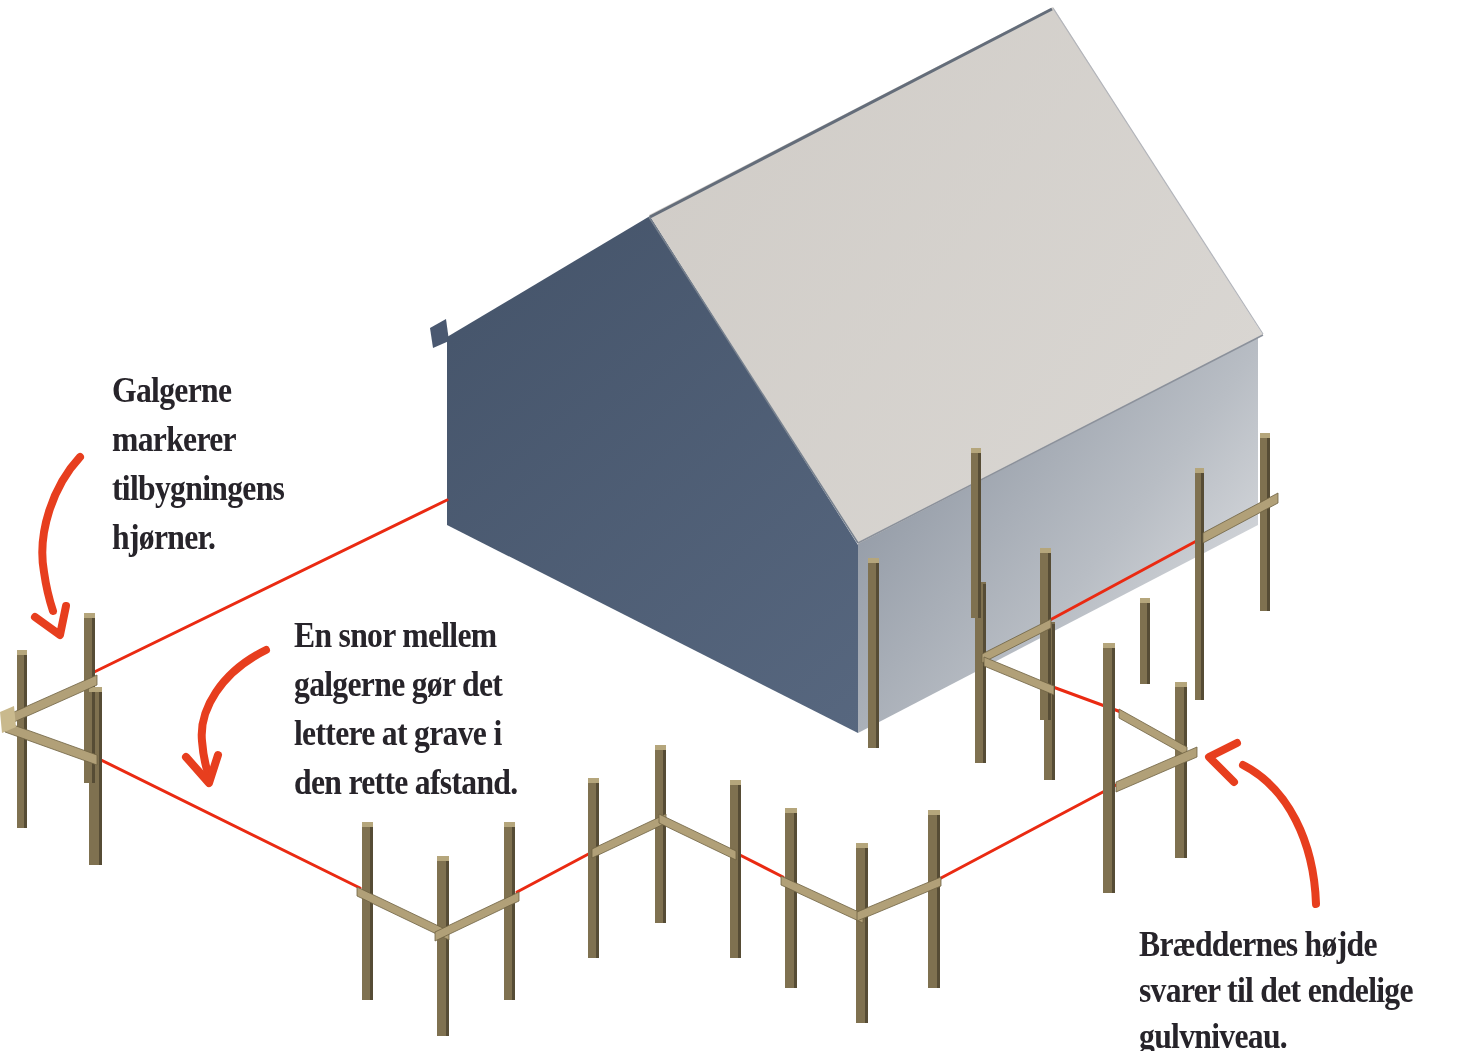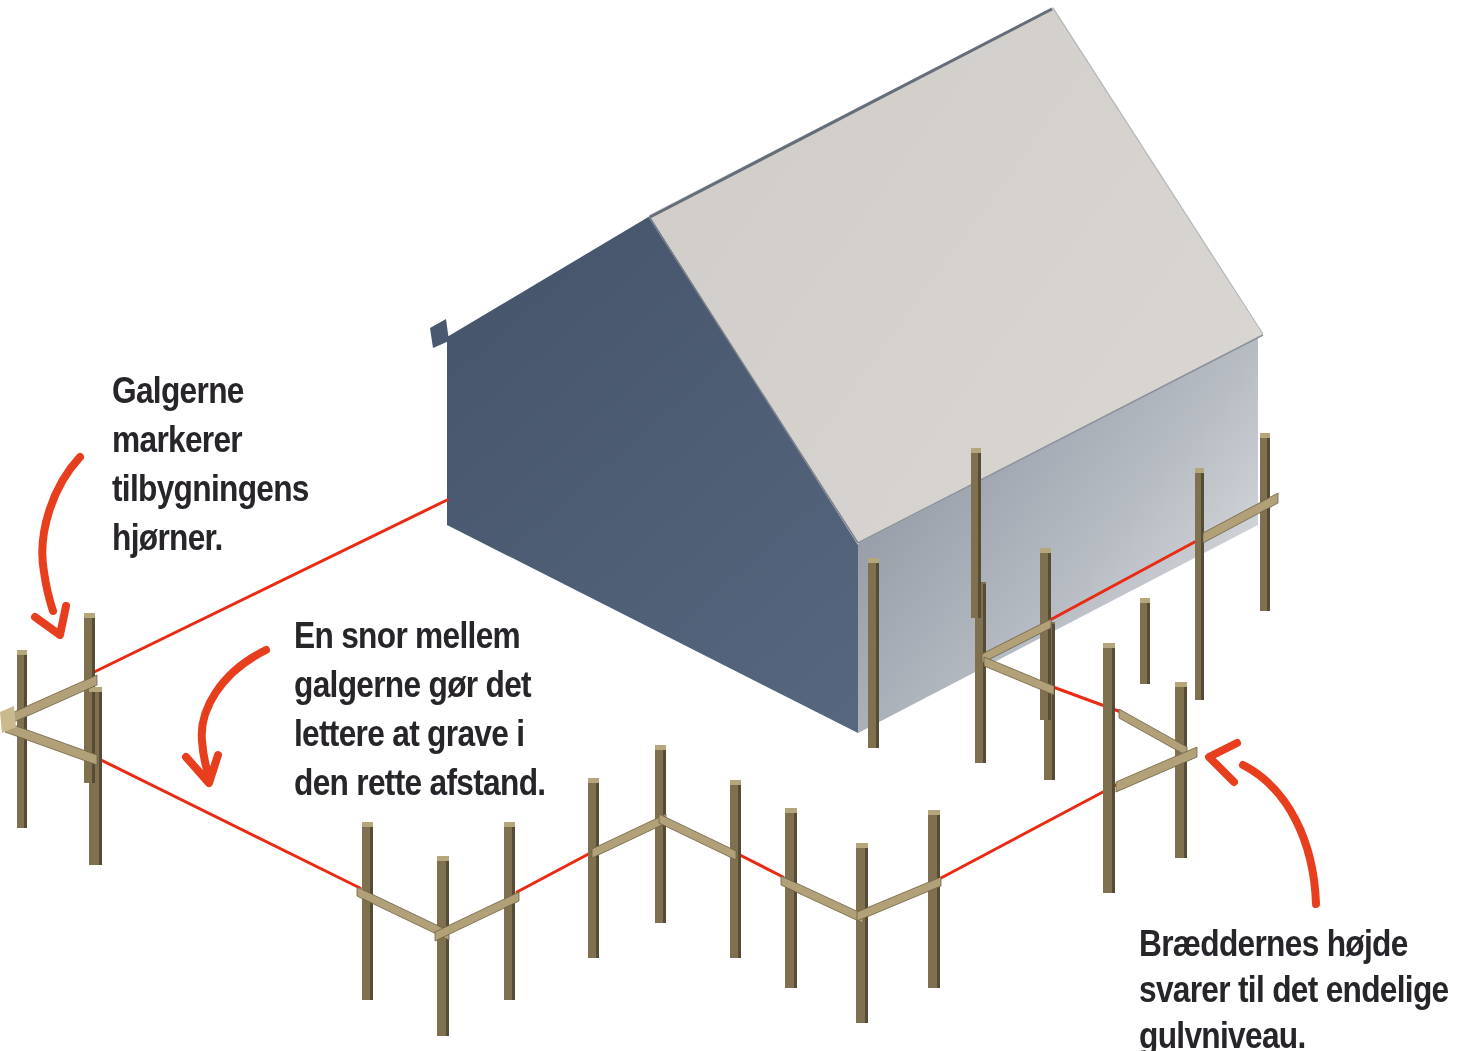--- a/index.html
+++ b/index.html
@@ -2,21 +2,21 @@
 <html><head>
 <meta charset="utf-8">
 <style>
   html, body { margin: 0; padding: 0; background: #ffffff; }
   .stage {
     position: relative;
     width: 1481px;
     height: 1051px;
     background: #ffffff;
     overflow: hidden;
-    font-family: Liberation Sans, sans-serif;
+    font-family: Liberation Serif, serif;
   }
   .scene-svg { position: absolute; left: 0; top: 0; }
   .annotation {
     position: absolute;
     color: #27242a;
     font-weight: 700;
     font-size: 36px;
     line-height: 49px;
     letter-spacing: -0.8px;
     transform: scaleX(0.88);

